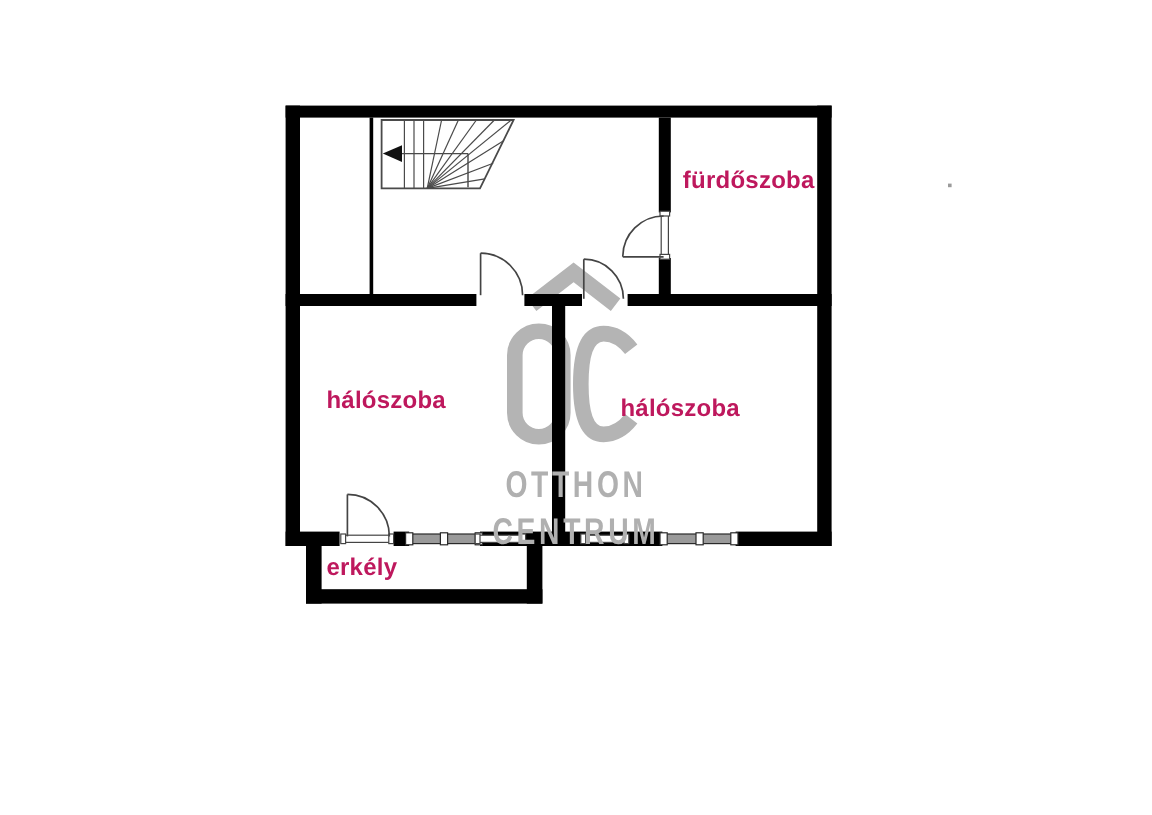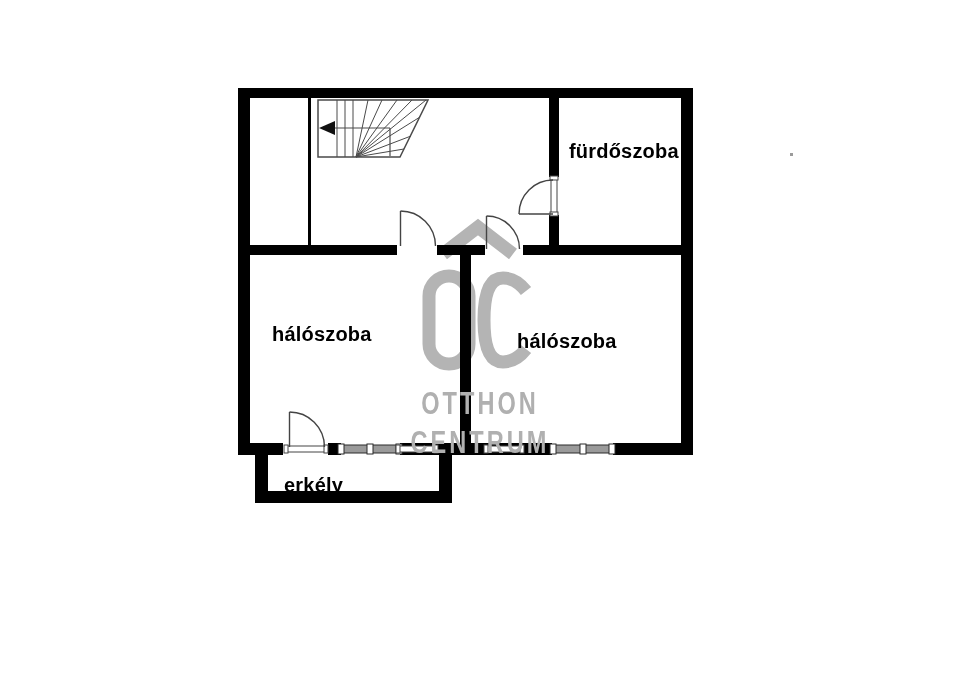--- a/index.html
+++ b/index.html
@@ -1,18 +1,18 @@
 <!DOCTYPE html>
 <html><head>
 <meta charset="utf-8">
 <style>
   html,body{margin:0;padding:0;background:#ffffff;}
   .canvas{position:relative;width:960px;height:679px;background:#ffffff;overflow:hidden;
           font-family:"Liberation Sans",sans-serif;}
-  .room-label{position:absolute;font-weight:700;font-size:20px;color:#000000;white-space:nowrap;
+  .room-label{position:absolute;font-weight:700;font-size:20px;color:#be185d;white-space:nowrap;
               letter-spacing:0.2px;}
   .wm-text{position:absolute;width:220px;text-align:center;font-weight:700;font-size:31px;
            color:#b0b0b0;letter-spacing:4px;transform:scaleX(0.76);transform-origin:center;
            white-space:nowrap;}
   .plan-svg{position:absolute;left:0;top:0;}
   .speck{position:absolute;width:3px;height:3px;background:#9b9b9b;}
 </style>
 </head>
 <body>
 
@@ -132,16 +132,16 @@
       <polygon points="319,128 335,121 335,135" fill="#111111" stroke="none"></polygon>
     </g>
   </svg>
 
   <div class="wm-text" style="left:370px;top:386px;">OTTHON</div>
   <div class="wm-text" style="left:370px;top:425px;">CENTRUM</div>
 
   <div class="room-label" style="left:569px;top:140px;">fürdőszoba</div>
   <div class="room-label" style="left:272px;top:323px;">hálószoba</div>
   <div class="room-label" style="left:517px;top:330px;">hálószoba</div>
-  <div class="room-label" style="left:284px;top:462px;margin-top:12px;">erkély</div>
+  <div class="room-label" style="left:272px;top:462px;">erkély</div>
 
   <div class="speck" style="left:790px;top:153px;"></div>
 </div>
 
 </body></html>

